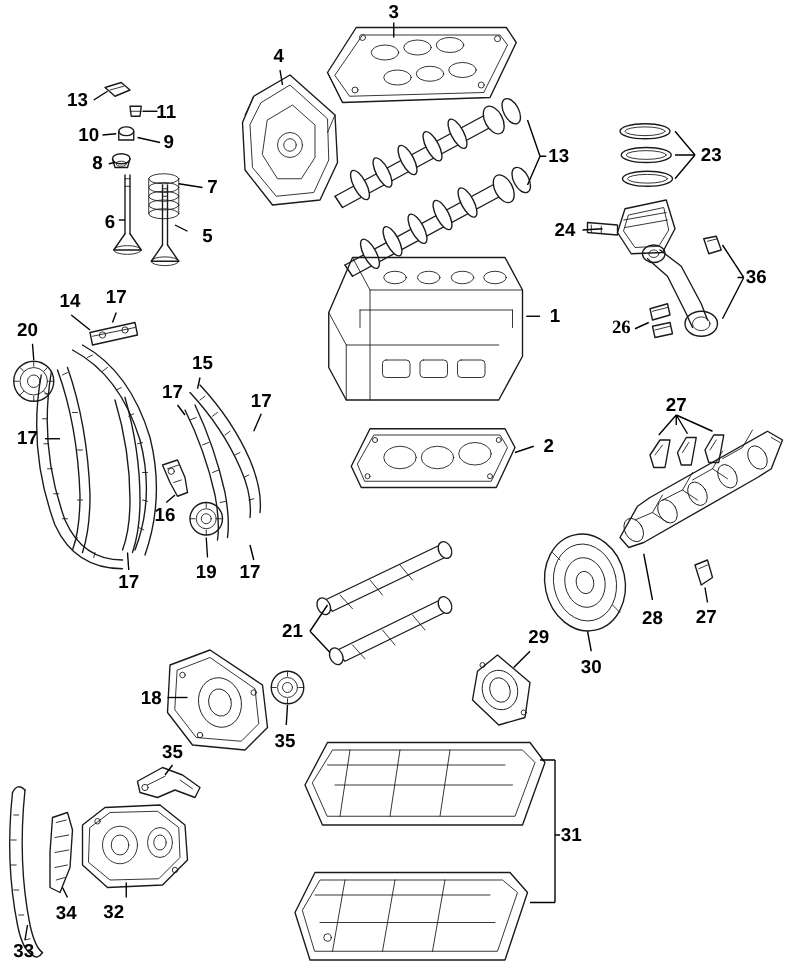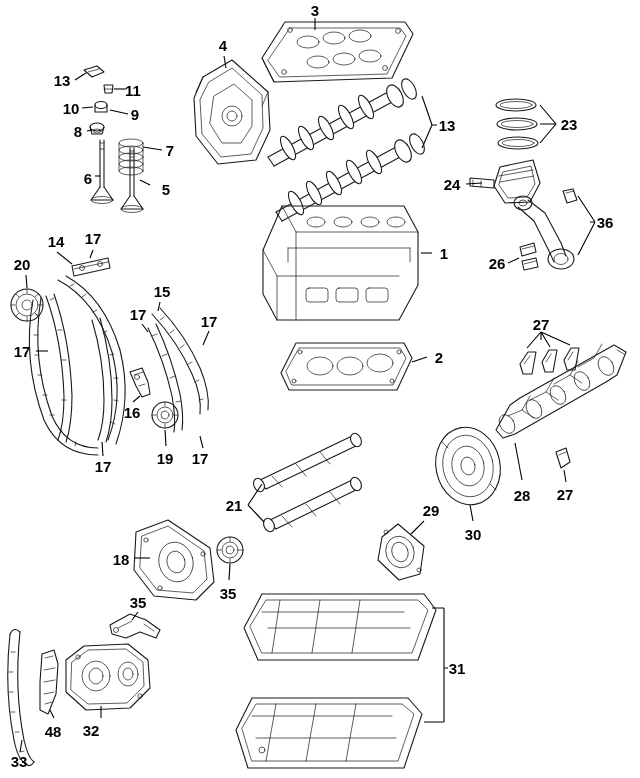--- a/index.html
+++ b/index.html
@@ -444,38 +444,38 @@
   <div class="callout" style="left:447px; top:125px;">13</div>
   <div class="callout" style="left:569px; top:124px;">23</div>
   <div class="callout" style="left:170px; top:150px;">7</div>
   <div class="callout" style="left:88px;  top:178px;">6</div>
   <div class="callout" style="left:166px; top:189px;">5</div>
   <div class="callout" style="left:452px; top:184px;">24</div>
   <div class="callout" style="left:605px; top:222px;">36</div>
   <div class="callout" style="left:56px;  top:241px;">14</div>
   <div class="callout" style="left:93px;  top:238px;">17</div>
   <div class="callout" style="left:444px; top:253px;">1</div>
-  <div class="callout" style="left:497px; top:263px;">26</div>
+  <div class="callout" style="left:497px; top:263px;font-family:Liberation Serif, serif;">26</div>
   <div class="callout" style="left:22px;  top:264px;">20</div>
   <div class="callout" style="left:162px; top:291px;">15</div>
   <div class="callout" style="left:138px; top:314px;">17</div>
   <div class="callout" style="left:209px; top:321px;">17</div>
   <div class="callout" style="left:541px; top:324px;">27</div>
   <div class="callout" style="left:22px;  top:351px;">17</div>
   <div class="callout" style="left:439px; top:357px;">2</div>
   <div class="callout" style="left:132px; top:412px;">16</div>
   <div class="callout" style="left:165px; top:458px;">19</div>
   <div class="callout" style="left:200px; top:458px;">17</div>
   <div class="callout" style="left:103px; top:466px;">17</div>
   <div class="callout" style="left:522px; top:495px;">28</div>
   <div class="callout" style="left:565px; top:494px;">27</div>
   <div class="callout" style="left:234px; top:505px;">21</div>
   <div class="callout" style="left:431px; top:510px;">29</div>
   <div class="callout" style="left:473px; top:534px;">30</div>
   <div class="callout" style="left:121px; top:559px;">18</div>
   <div class="callout" style="left:228px; top:593px;">35</div>
   <div class="callout" style="left:138px; top:602px;">35</div>
   <div class="callout" style="left:457px; top:668px;">31</div>
-  <div class="callout" style="left:53px;  top:731px;">48</div>
+  <div class="callout" style="left:53px;  top:731px;">34</div>
   <div class="callout" style="left:91px; top:730px;">32</div>
   <div class="callout" style="left:19px;  top:761px;">33</div>
 
 </div>
 
 </body></html>

